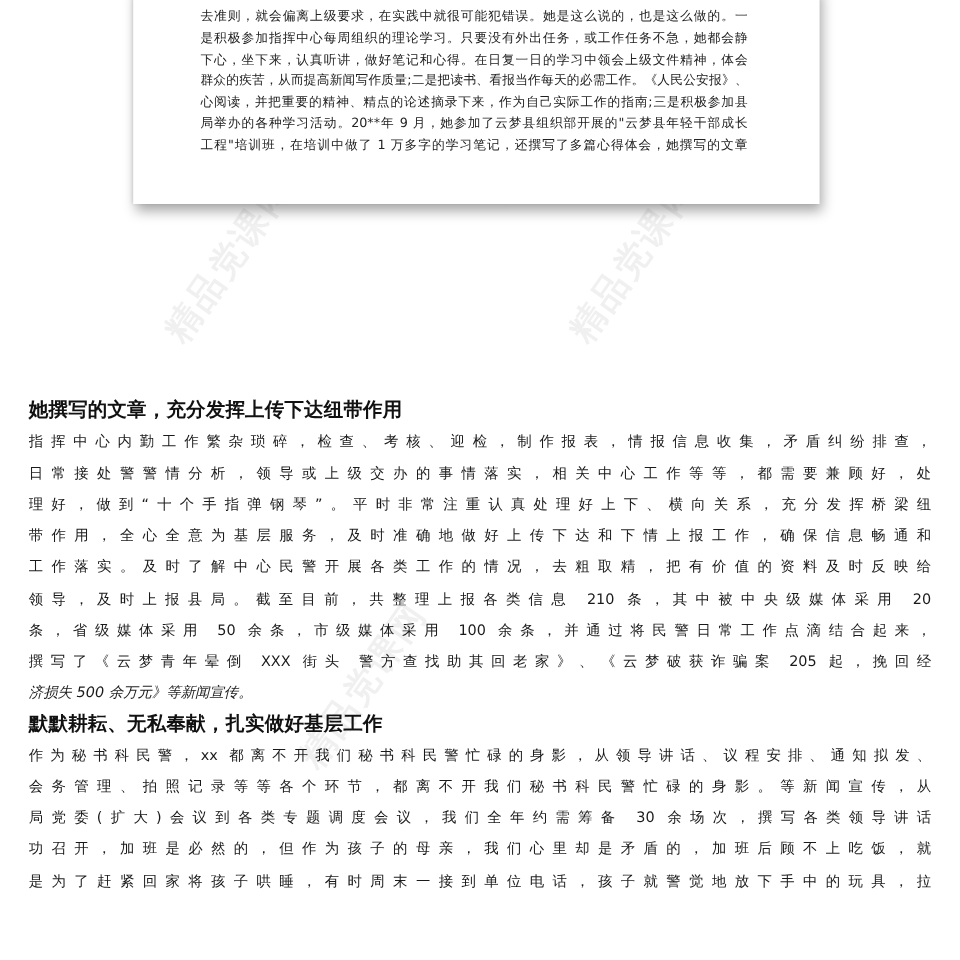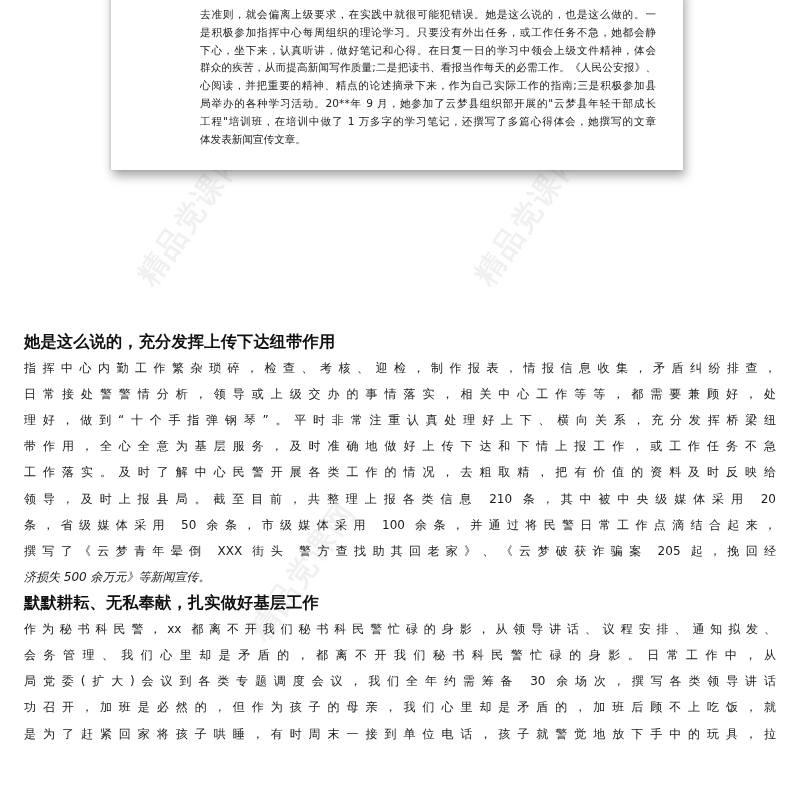--- a/index.html
+++ b/index.html
@@ -88,50 +88,49 @@
     }
   </style>
 </head>
 <body>
 
 <div class="watermark" style="left:128px; top:270px;">精品党课网</div>
 <div class="watermark" style="left:465px; top:270px;">精品党课网</div>
 <div class="watermark" style="left:240px; top:625px;">精品党课网</div>
 
 <div class="inset-page">
-  <div class="inset-text" style="top:18px;margin-left:33px;">
+  <div class="inset-text" style="top:18px;">
     <span class="line">去准则，就会偏离上级要求，在实践中就很可能犯错误。她是这么说的，也是这么做的。一</span>
     <span class="line">是积极参加指挥中心每周组织的理论学习。只要没有外出任务，或工作任务不急，她都会静</span>
     <span class="line">下心，坐下来，认真听讲，做好笔记和心得。在日复一日的学习中领会上级文件精神，体会</span>
     <span class="line">群众的疾苦，从而提高新闻写作质量;二是把读书、看报当作每天的必需工作。《人民公安报》、</span>
     <span class="line">心阅读，并把重要的精神、精点的论述摘录下来，作为自己实际工作的指南;三是积极参加县</span>
     <span class="line">局举办的各种学习活动。20**年 9 月，她参加了云梦县组织部开展的"云梦县年轻干部成长</span>
     <span class="line">工程"培训班，在培训中做了 1 万多字的学习笔记，还撰写了多篇心得体会，她撰写的文章</span>
-    <span class="line last">体发表新闻宣传文章。</span>
   </div>
 </div>
 
 <div class="main">
   <div class="section">
-    <div class="heading">她是这么说的，充分发挥上传下达纽带作用</div>
+    <div class="heading">她撰写的文章，充分发挥上传下达纽带作用</div>
     <div class="para">
       <span class="line">指挥中心内勤工作繁杂琐碎，检查、考核、迎检，制作报表，情报信息收集，矛盾纠纷排查，</span>
       <span class="line">日常接处警警情分析，领导或上级交办的事情落实，相关中心工作等等，都需要兼顾好，处</span>
       <span class="line">理好，做到“十个手指弹钢琴”。平时非常注重认真处理好上下、横向关系，充分发挥桥梁纽</span>
-      <span class="line">带作用，全心全意为基层服务，及时准确地做好上传下达和下情上报工作，或工作任务不急</span>
+      <span class="line">带作用，全心全意为基层服务，及时准确地做好上传下达和下情上报工作，确保信息畅通和</span>
       <span class="line">工作落实。及时了解中心民警开展各类工作的情况，去粗取精，把有价值的资料及时反映给</span>
       <span class="line">领导，及时上报县局。截至目前，共整理上报各类信息 210 条，其中被中央级媒体采用 20</span>
       <span class="line">条，省级媒体采用 50 余条，市级媒体采用 100 余条，并通过将民警日常工作点滴结合起来，</span>
       <span class="line">撰写了《云梦青年晕倒 XXX 街头  警方查找助其回老家》、《云梦破获诈骗案 205 起，挽回经</span>
       <span class="line last">济损失 500 余万元》等新闻宣传。</span>
     </div>
   </div>
   <div class="section">
     <div class="heading">默默耕耘、无私奉献，扎实做好基层工作</div>
     <div class="para">
       <span class="line">作为秘书科民警，xx 都离不开我们秘书科民警忙碌的身影，从领导讲话、议程安排、通知拟发、</span>
-      <span class="line">会务管理、我们心里却是矛盾的，都离不开我们秘书科民警忙碌的身影。日常工作中，从</span>
+      <span class="line">会务管理、拍照记录等等各个环节，都离不开我们秘书科民警忙碌的身影。等新闻宣传，从</span>
       <span class="line">局党委(扩大)会议到各类专题调度会议，我们全年约需筹备 30 余场次，撰写各类领导讲话</span>
       <span class="line">功召开，加班是必然的，但作为孩子的母亲，我们心里却是矛盾的，加班后顾不上吃饭，就</span>
       <span class="line">是为了赶紧回家将孩子哄睡，有时周末一接到单位电话，孩子就警觉地放下手中的玩具，拉</span>
     </div>
   </div>
 </div>
 
 </body></html>

